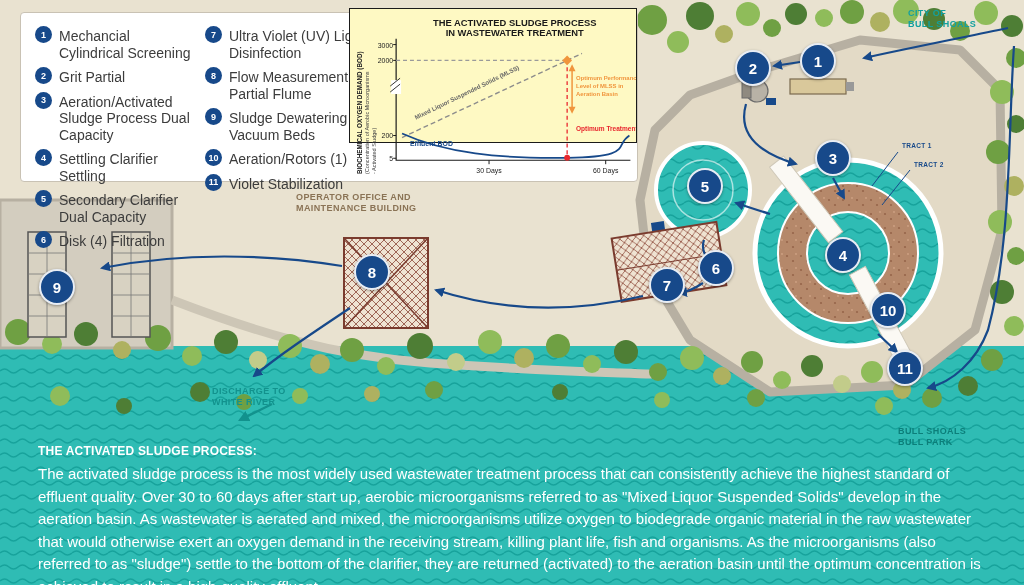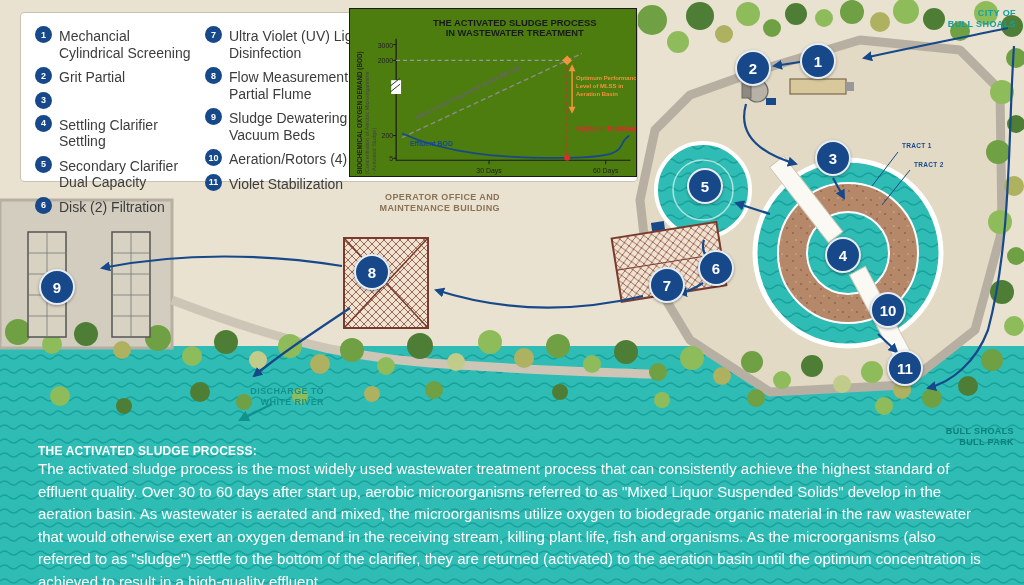--- a/index.html
+++ b/index.html
@@ -6,43 +6,43 @@
   html,body{width:1024px;height:585px;font-family:"Liberation Sans",sans-serif;background:#fff}
   .stage{position:relative;width:1024px;height:585px;overflow:hidden;background:#e9e2d0}
   #map{position:absolute;left:0;top:0}
   
   .legend{position:absolute;left:20px;top:12px;width:618px;height:170px;background:#fff;border:1px solid #c9c2b4;border-radius:4px;display:flex;gap:10px;padding:13px 10px 8px 14px;z-index:3}
   .lcol{width:160px;display:flex;flex-direction:column;gap:6px}
   .litem{display:flex;gap:7px;align-items:flex-start}
   .lnum{flex:0 0 17px;height:17px;border-radius:50%;background:#17498a;color:#fff;font-size:9px;font-weight:bold;display:flex;align-items:center;justify-content:center}
   .llabel{font-size:14px;line-height:1.18;color:#3c3c3c;padding-top:2px}
   
-  .chartbox{position:absolute;left:349px;top:8px;width:288px;height:169px;background:#4d7c0f;border:1.2px solid #1a1a1a;z-index:4}
+  .chartbox{position:absolute;left:349px;top:8px;width:288px;height:135px;background:#fef9c3;border:1.2px solid #1a1a1a;z-index:4}
   .ct{font-size:9.5px;font-weight:bold;fill:#1a1a1a}
   .cyl{font-size:6.4px;font-weight:bold;fill:#222}
   .cys{font-size:5.6px;fill:#444}
   .ctk{font-size:7px;fill:#222}
   .cml{font-size:6.2px;font-weight:bold;fill:#666}
   .ceb{font-size:7px;font-weight:bold;fill:#17498a}
   .cor{font-size:6px;font-weight:bold;fill:#f0953c}
   .cre{font-size:6.6px;font-weight:bold;fill:#e8262d}
   
   #markerLayer{position:absolute;inset:0;z-index:5;pointer-events:none}
   .mk{position:absolute;width:36px;height:36px;border-radius:50%;background:#17498a;border:2px solid rgba(255,255,255,.9);color:#fff;font-weight:bold;font-size:15px;display:flex;align-items:center;justify-content:center;box-shadow:0 1px 3px rgba(0,0,0,.35)}
-  .maplabel{position:absolute;font-weight:bold;text-align:right;letter-spacing:.4px;z-index:4;line-height:1.25}
+  .maplabel{position:absolute;font-weight:bold;text-align:left;letter-spacing:.4px;z-index:4;line-height:1.25}
   .lab-city{left:908px;top:8px;width:108px;color:#13a0a0;font-size:9px}
   .lab-park{left:898px;top:426px;width:116px;color:#0c7f7a;font-size:9px}
   .lab-operator{left:296px;top:192px;width:204px;color:#8a7355;font-size:9px}
   .lab-discharge{left:212px;top:386px;width:112px;color:#12928d;font-size:9px}
   .lab-tract{color:#17498a;font-size:6.5px;width:60px;text-align:left;letter-spacing:.3px}
   .lab-tract1{left:902px;top:142px}
   .lab-tract2{left:914px;top:161px}
   
   .footer{position:absolute;left:38px;top:444px;width:952px;color:#fff;z-index:6}
-  .ftitle{font-size:12px;font-weight:bold;letter-spacing:.2px}
+  .ftitle{font-size:12px;font-weight:bold;margin-bottom:5px;letter-spacing:.2px}
   .fbody{font-size:15px;line-height:1.5}
 </style>
 </head>
 <body>
 
 <div class="stage">
 
   <svg id="map" width="1024" height="585" viewBox="0 0 1024 585">
     <defs>
       <pattern id="wavesP" width="36" height="14" patternUnits="userSpaceOnUse">
@@ -223,50 +223,51 @@
         <div class="litem">
           <span class="lnum">1</span>
           <span class="llabel">Mechancial Cylindrical Screening</span>
         </div>
         <div class="litem">
           <span class="lnum">2</span>
           <span class="llabel">Grit Partial</span>
         </div>
         <div class="litem">
           <span class="lnum">3</span>
+          <span class="llabel">Aeration/Activated Sludge Process Dual Capacity</span>
         </div>
         <div class="litem">
           <span class="lnum">4</span>
           <span class="llabel">Settling Clarifier Settling</span>
         </div>
         <div class="litem">
           <span class="lnum">5</span>
           <span class="llabel">Secondary Clarifier Dual Capacity</span>
         </div>
         <div class="litem">
           <span class="lnum">6</span>
-          <span class="llabel">Disk (2) Filtration</span>
+          <span class="llabel">Disk (4) Filtration</span>
         </div>
       </div>
     <div class="lcol" id="lcol2">
         <div class="litem">
           <span class="lnum">7</span>
           <span class="llabel">Ultra Violet (UV) Light Disinfection</span>
         </div>
         <div class="litem">
           <span class="lnum">8</span>
           <span class="llabel">Flow Measurement Partial Flume</span>
         </div>
         <div class="litem">
           <span class="lnum">9</span>
           <span class="llabel">Sludge Dewatering Vacuum Beds</span>
         </div>
         <div class="litem">
           <span class="lnum">10</span>
-          <span class="llabel">Aeration/Rotors (4)</span>
+          <span class="llabel">Aeration/Rotors (1)</span>
         </div>
         <div class="litem">
           <span class="lnum">11</span>
           <span class="llabel">Violet Stabilization</span>
         </div>
       </div>
   </div>
 
   <div class="chartbox">
     <svg width="286" height="172" viewBox="0 0 288 174">

